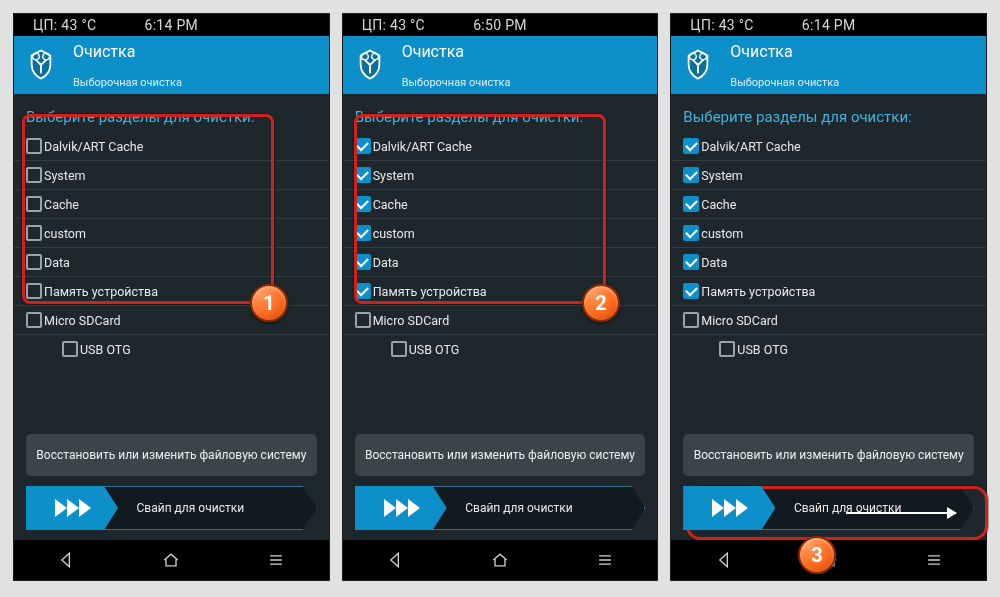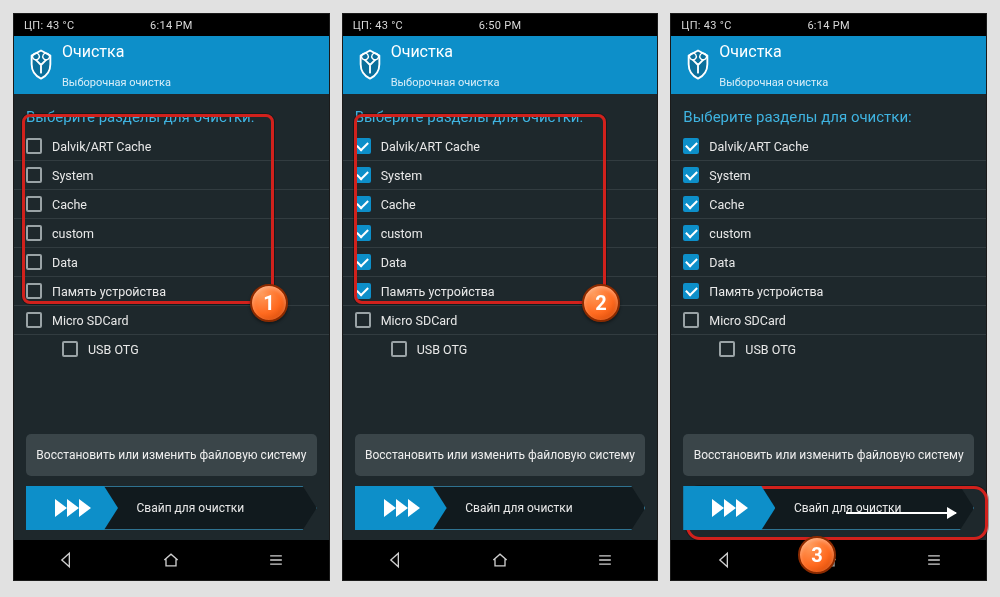--- a/index.html
+++ b/index.html
@@ -30,47 +30,48 @@
     font-size: 12px;
     box-shadow: 0 0 0 1px #1a1a1a;
   }
   .statusbar {
     height: 22px;
     display:flex;
     align-items:center;
     justify-content:space-between;
     padding:0 10px;
     color:#d8d8d8;
-    font-size:11px;
+    font-size:14px;
     letter-spacing:.3px;
+    margin-left:9px;
   }
   .statusbar .right { position:absolute; left:50%; transform:translateX(-50%);}
   .header {
     background:#0d8fc9;
     height:58px;
     display:flex;
     align-items:center;
     padding:0 10px;
-    gap:4px;
+    gap:15px;
   }
   .twrp-logo {
     width:34px; height:34px; flex:0 0 34px;
     position:relative;
   }
   .twrp-logo svg { width:100%; height:100%; }
   .header-text .title { color:#fff; font-size:16px; font-weight:400; }
   .header-text .sub { color:#d9eef8; font-size:11px; margin-top:15px; }
 
   .content { flex:1; background:#1e282c; display:flex; flex-direction:column; padding:6px 0 0; position:relative;}
   .section-label {
     color:#3fb3e0; font-size:15px; padding:8px 12px 6px;
   }
   .partitions { display:flex; flex-direction:column; }
   .row {
-    display:flex; align-items:center; gap:10px;
+    display:flex; align-items:center; gap:2px;
     padding:6px 12px;
     border-bottom:1px solid #323c40;
     min-height:28px;
   }
   .row:last-child { border-bottom:none;margin-left:36px;}
   .chk {
     width:16px; height:16px; border:2px solid #9aa3a6; border-radius:2px;
     display:flex; align-items:center; justify-content:center;
     flex:0 0 16px;
   }

